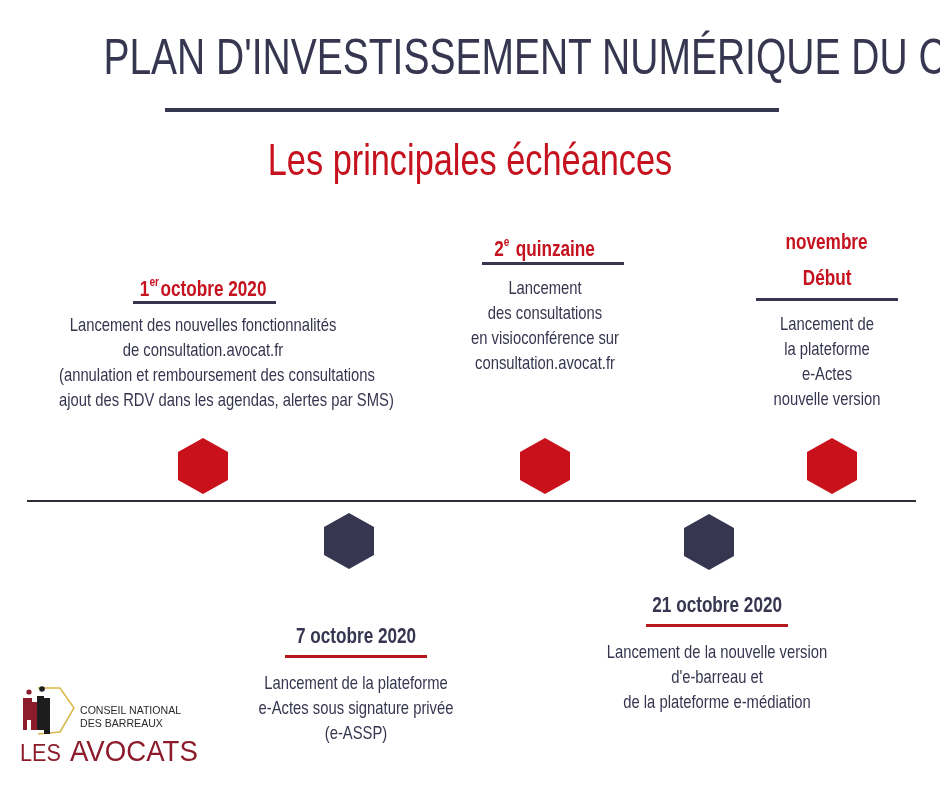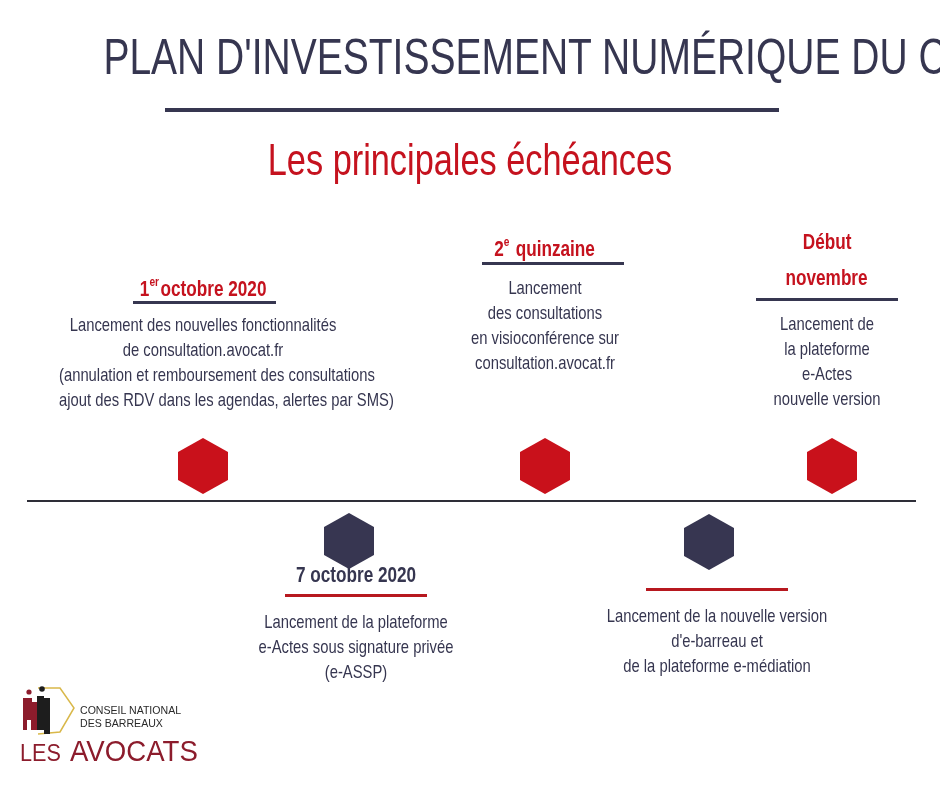--- a/index.html
+++ b/index.html
@@ -85,24 +85,24 @@
   <div class="desc" style="margin-top:10px;">
     <div>Lancement</div>
     <div>des consultations</div>
     <div>en visioconférence sur</div>
     <div>consultation.avocat.fr</div>
   </div>
 </div>
 
 <div class="event top" style="left:727px; top:224px; width:200px;">
   <div style="height:36px;">
-    <span class="date">Début</span>
+    <span class="date">novembre</span>
   </div>
   <div style="height:36px;">
-    <span class="date">novembre</span>
+    <span class="date">Début</span>
   </div>
   <div class="rule" style="width:142px; margin-top:2px;"></div>
   <div class="desc" style="margin-top:10px;">
     <div>Lancement de</div>
     <div>la plateforme</div>
     <div>e-Actes</div>
     <div>nouvelle version</div>
   </div>
 </div>
 
@@ -128,33 +128,36 @@
   <svg viewBox="0 0 54 58">
       <polygon points="27,1 52,15 52,43 27,57 2,43 2,15" fill="#373651"></polygon>
     </svg>
 </div>
 <div class="hex" style="left:682px; top:513px;">
   <svg viewBox="0 0 54 58">
       <polygon points="27,1 52,15 52,43 27,57 2,43 2,15" fill="#373651"></polygon>
     </svg>
 </div>
 
-<div class="event bottom" style="left:206px; top:557px; width:300px;">
+<div class="event bottom" style="left:206px; top:618px; width:300px;">
   <div style="height:36px;">
     <span class="date">7 octobre 2020</span>
   </div>
   <div class="rule" style="width:142px; margin-top:1px;"></div>
   <div class="desc" style="margin-top:12px;">
     <div>Lancement de la plateforme</div>
     <div>e-Actes sous signature privée</div>
     <div>(e-ASSP)</div>
   </div>
 </div>
 
 <div class="event bottom" style="left:567px; top:587px; width:300px;">
+  <div style="height:36px;">
+    <span class="date">21 octobre 2020</span>
+  </div>
   <div class="rule" style="width:142px; margin-top:1px;"></div>
   <div class="desc" style="margin-top:12px;">
     <div>Lancement de la nouvelle version</div>
     <div>d'e-barreau et</div>
     <div>de la plateforme e-médiation</div>
   </div>
 </div>
 
 <div class="logo">
   <svg width="170" height="58" viewBox="0 0 170 58" style="position:absolute; left:0; top:0;">

